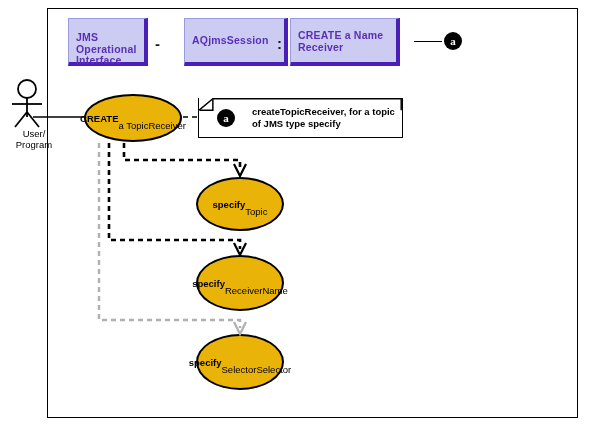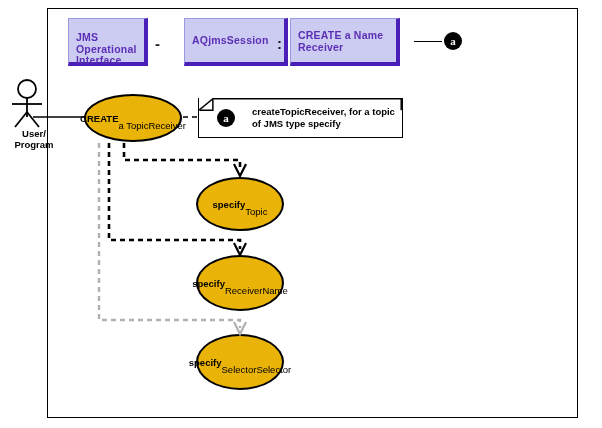--- a/index.html
+++ b/index.html
@@ -60,21 +60,21 @@
     color: #ffffff;
     font-weight: bold;
     text-align: center;
     font-family: "Liberation Serif", serif;
   }
   
   .actor-label {
     position: absolute;
     font-size: 9.5px;
     line-height: 11px;
-    font-weight: bold;
+    font-weight: normal;
     color: #000000;
     text-align: center;
     white-space: nowrap;
   }
   
   .uc {
     position: absolute;
     box-sizing: border-box;
     border: 2px solid #000000;
     border-radius: 50%;

